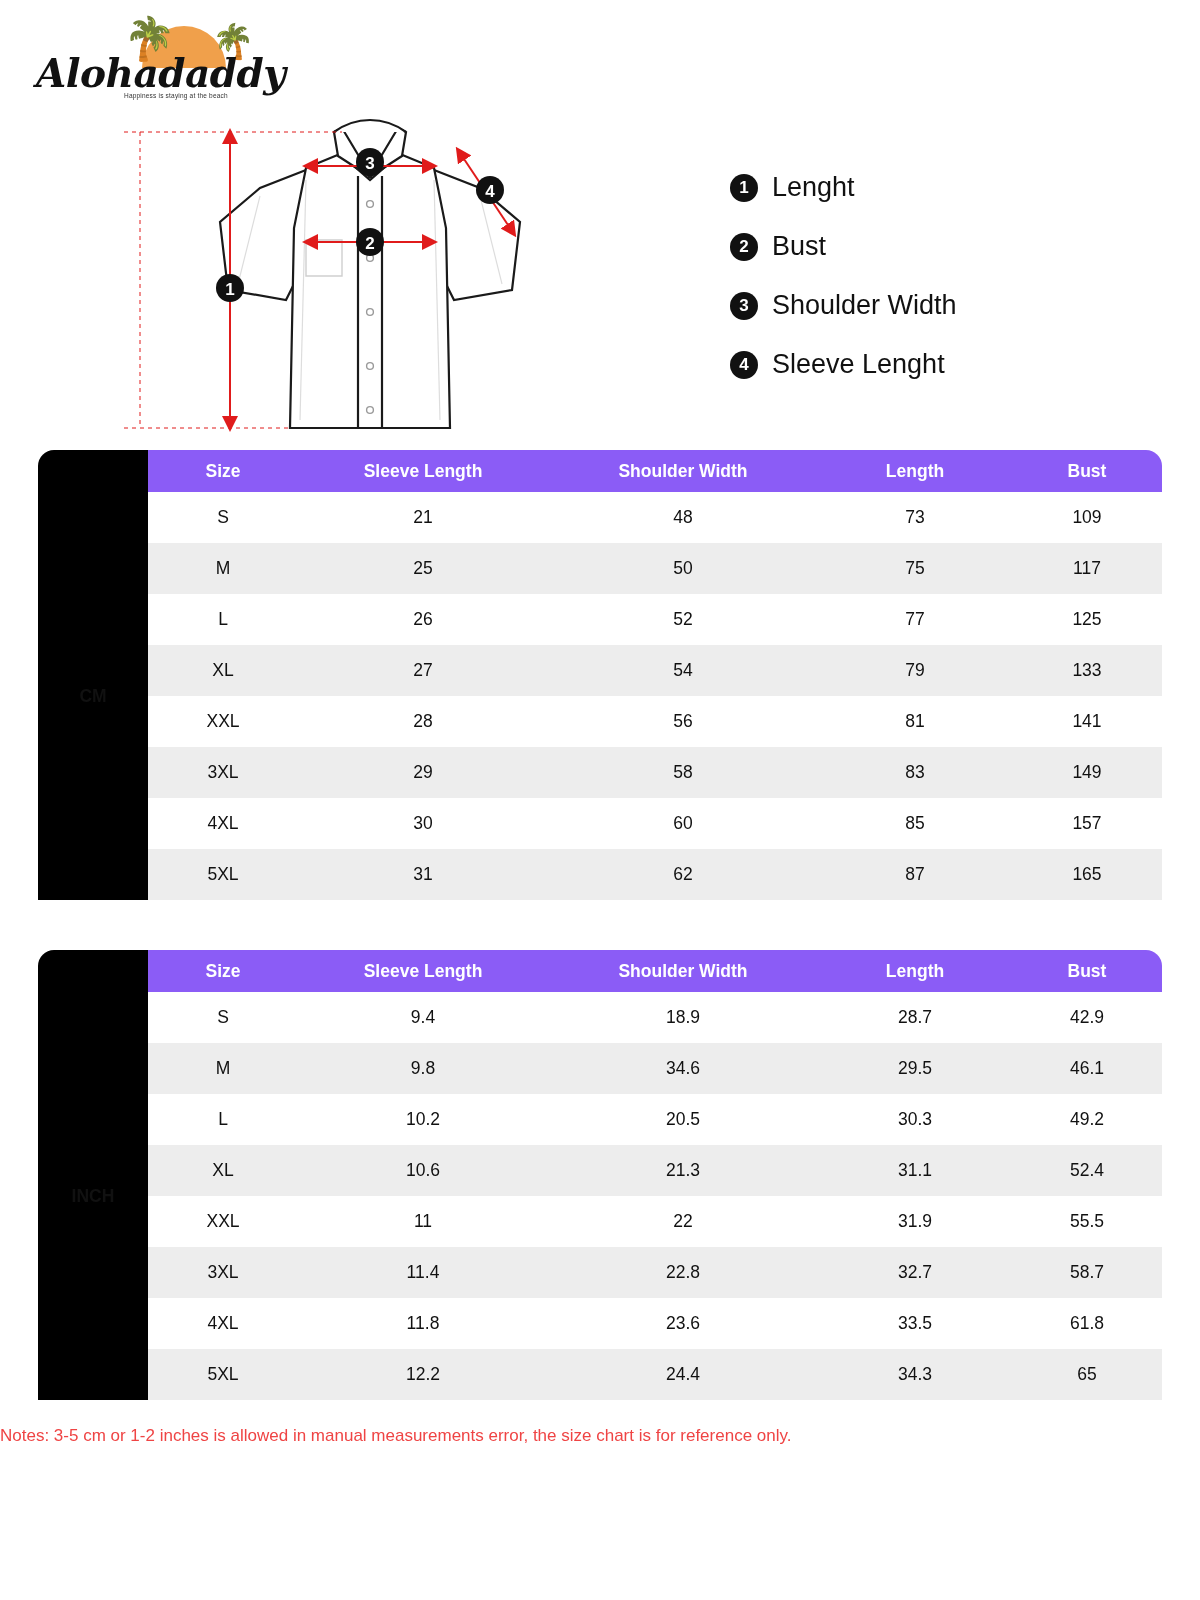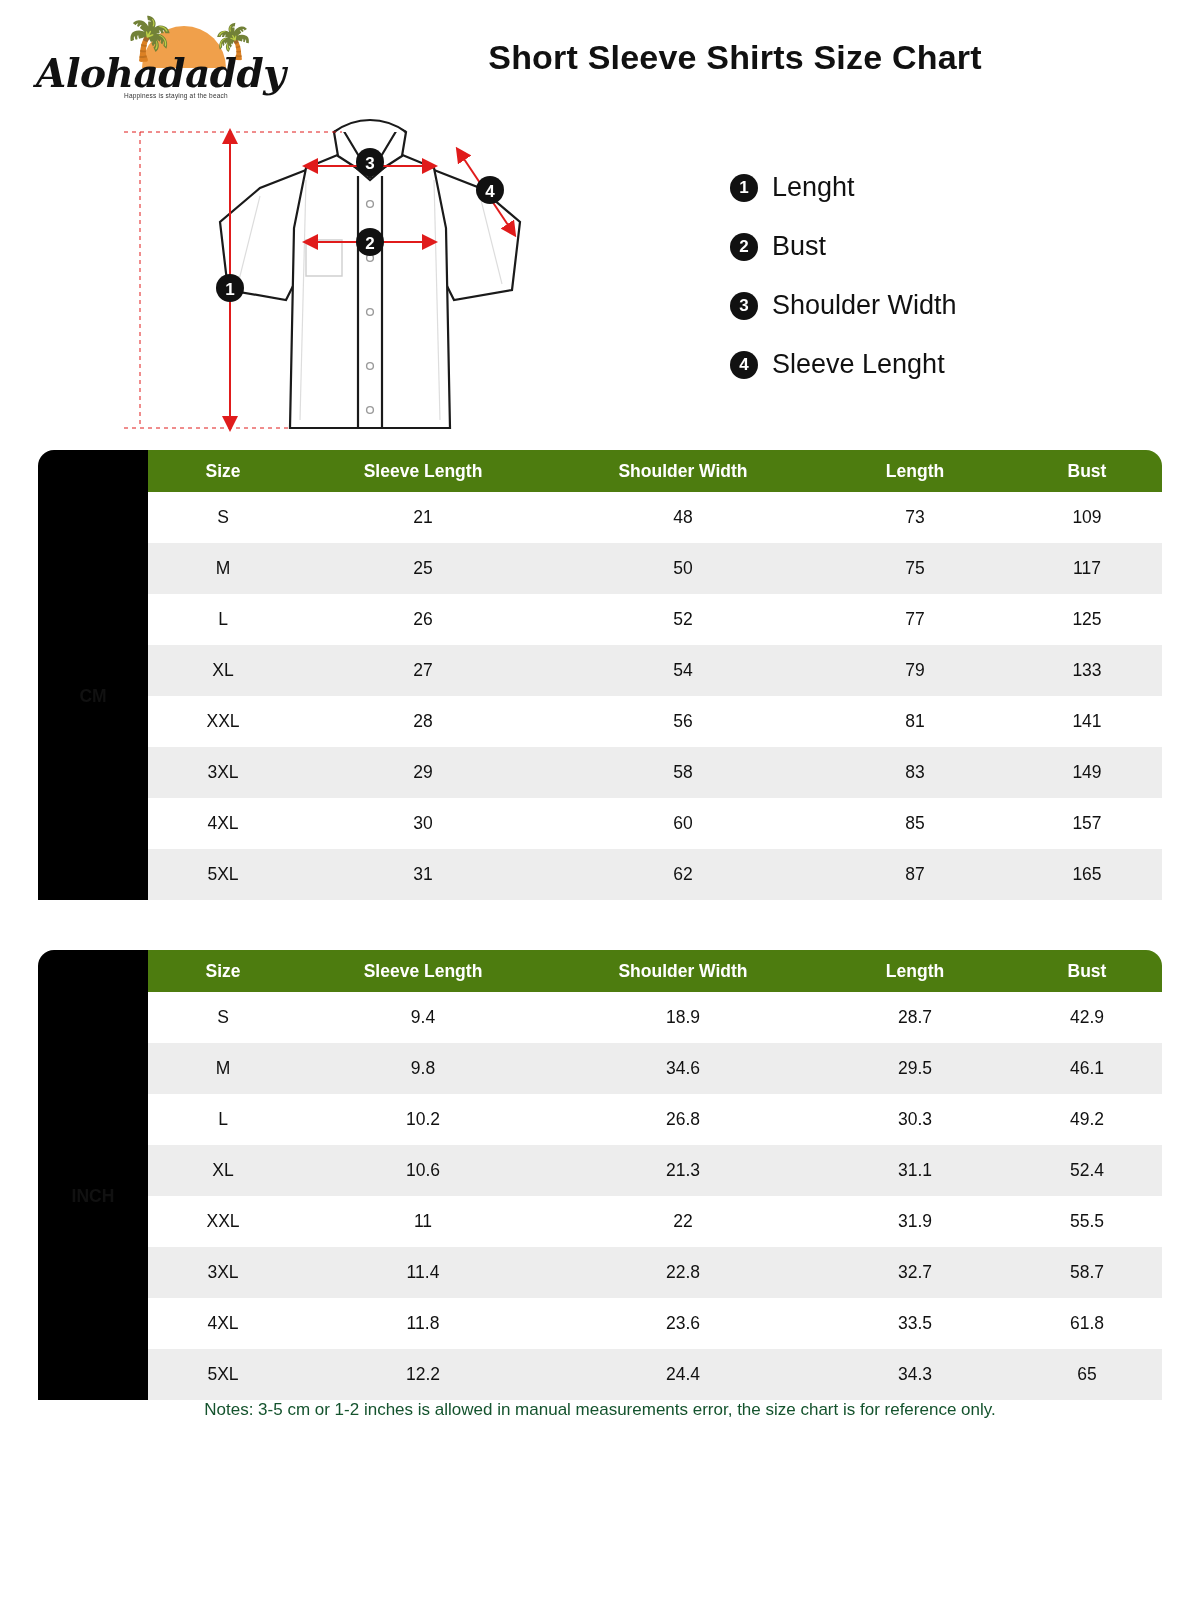--- a/index.html
+++ b/index.html
@@ -124,21 +124,21 @@
   .table-wrap {
     position: relative;
     margin: 0 38px;
   }
   table.size-table {
     width: 1124px;
     border-collapse: collapse;
     table-layout: fixed;
   }
   table.size-table thead th {
-    background: #4d7c0f;
+    background: #8b5cf6;
     color: #fff;
     font-size: 17.5px;
     font-weight: bold;
     height: 42px;
     text-align: center;
   }
   table.size-table thead th.unit-head {
     background: #000;
   }
   table.size-table tbody td {
@@ -173,37 +173,37 @@
   .col-unit  { width: 110px; }
   .col-size  { width: 150px; }
   .col-sleeve{ width: 250px; }
   .col-shoulder { width: 270px; }
   .col-length{ width: 194px; }
   .col-bust  { width: 150px; }
 
   .spacer { height: 50px; }
 
   .notes {
-    text-align: center;
+    margin-top: 26px;
+    text-align: left;
     font-size: 17px;
-    color: #14532d;
+    color: #ef4444;
   }
 </style>
 </head>
 <body>
 
 <div class="header">
   <div class="logo">
     <div class="logo-sun"></div>
     <div class="palm left">🌴</div>
     <div class="palm right">🌴</div>
     <div class="logo-word">Alohadaddy</div>
     <div class="logo-tag">Happiness is staying at the beach</div>
   </div>
-  <div class="chart-title">Short Sleeve Shirts Size Chart</div>
 </div>
 
 <div class="diagram">
   <svg class="shirt-svg" viewBox="0 0 520 340">
 
     <g fill="#ffffff" stroke="#1a1a1a" stroke-width="2.2">
 
       <path d="M196 60 L150 78 L110 112 L118 180 L176 190 L196 150 Z"></path>
 
       <path d="M324 60 L370 78 L410 112 L402 180 L344 190 L324 150 Z"></path>
@@ -408,21 +408,21 @@
       <tr class="alt">
         <td>M</td>
         <td>9.8</td>
         <td>34.6</td>
         <td>29.5</td>
         <td>46.1</td>
       </tr>
       <tr>
         <td>L</td>
         <td>10.2</td>
-        <td>26.8</td>
+        <td>20.5</td>
         <td>30.3</td>
         <td>49.2</td>
       </tr>
       <tr class="alt">
         <td>XL</td>
         <td>10.6</td>
         <td>21.3</td>
         <td>31.1</td>
         <td>52.4</td>
       </tr>

